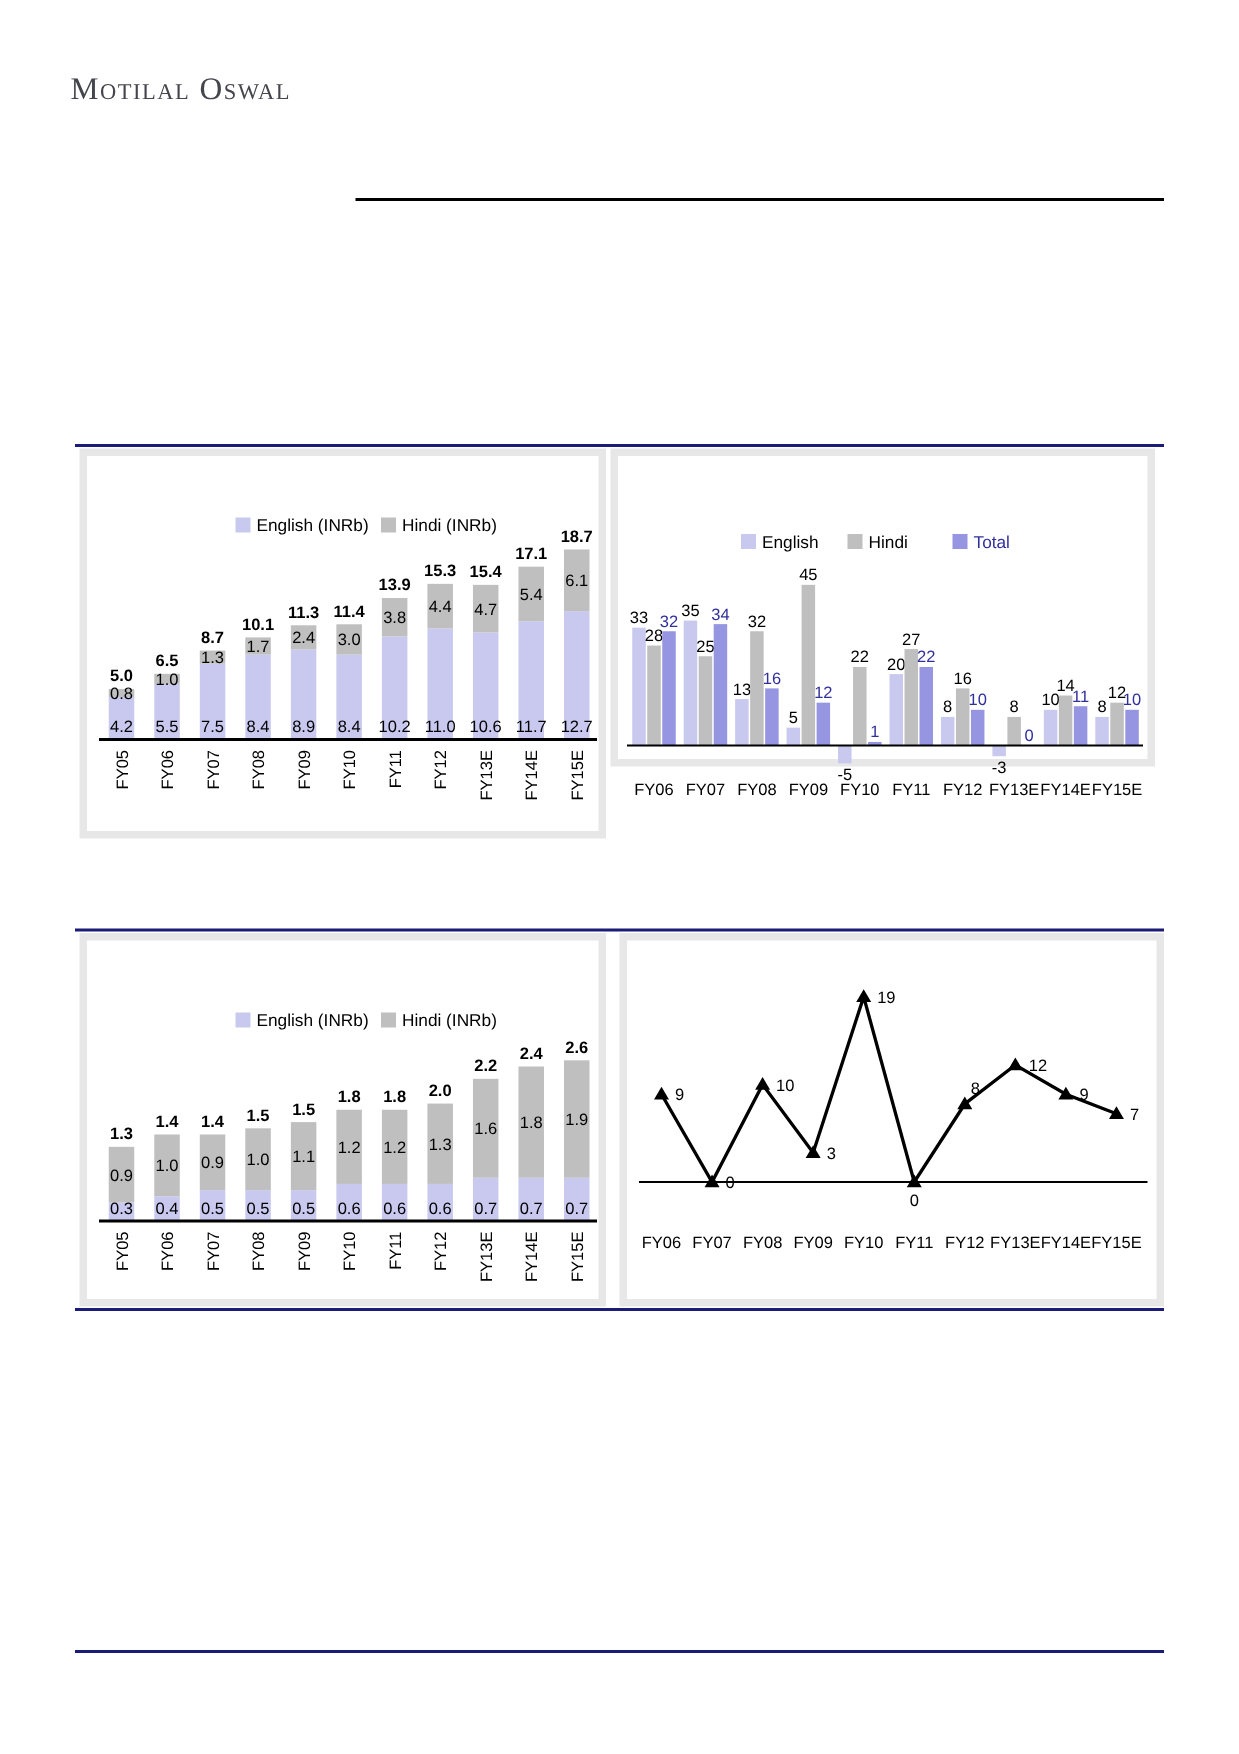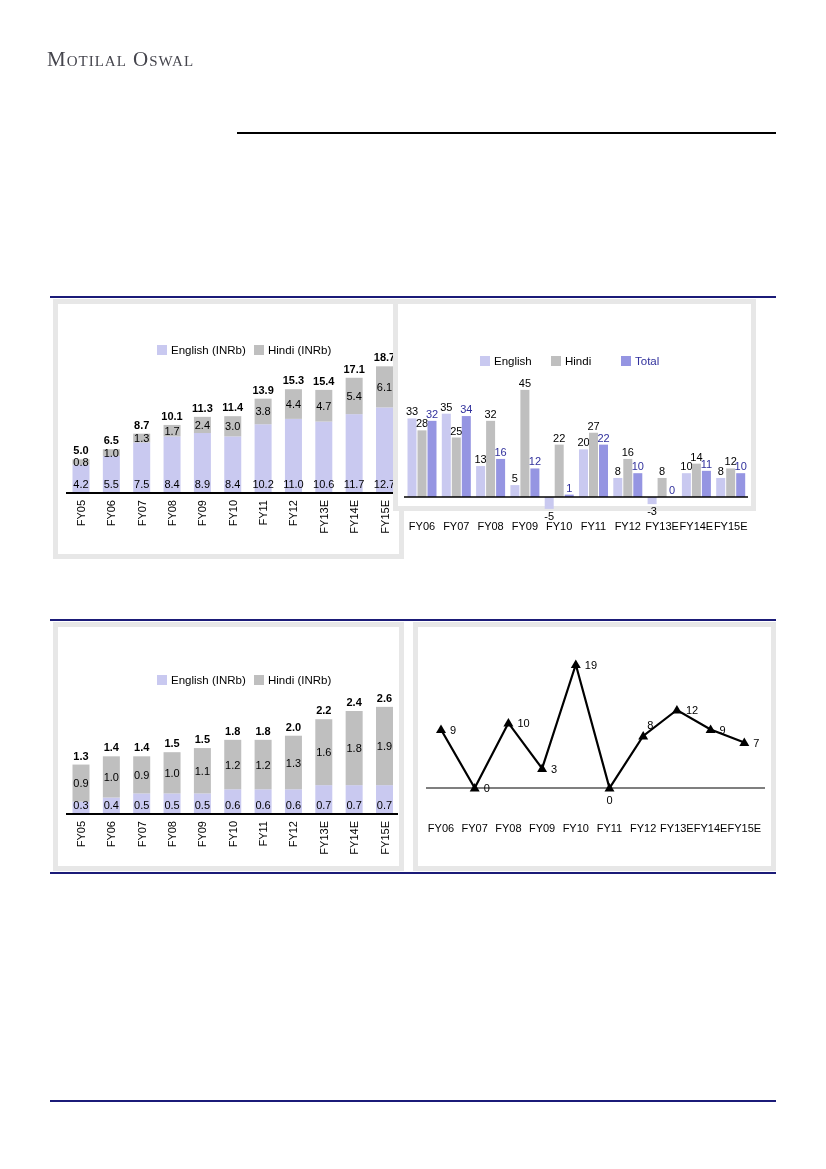--- a/index.html
+++ b/index.html
@@ -102,21 +102,21 @@
           <rect x="318" y="62.32560000000001" width="17" height="41.1018" fill="#bfbfbf"></rect>
           <text x="326.5" y="184" font-size="11" font-weight="normal" fill="#000000" text-anchor="middle">12.7</text>
           <text x="326.5" y="86.87650000000001" font-size="11" font-weight="normal" fill="#000000" text-anchor="middle">6.1</text>
           <text x="326.5" y="57.32560000000001" font-size="11" font-weight="bold" fill="#000000" text-anchor="middle">18.7</text>
           <text x="330.5" y="196" font-size="11" font-weight="normal" fill="#000000" text-anchor="end" transform="rotate(-90 330.5 196)">FY15E</text>
           <line x1="8" y1="189" x2="340" y2="189" stroke="#000000" stroke-width="2"></line>
         </svg>
     </div>
   </div>
 
-  <div class="panel" style="left:393px; top:299px; width:363px; height:212px;">
+  <div class="panel" style="left:407px; top:299px; width:363px; height:212px;">
     <div class="panel-inner">
       <svg id="svg-growth-grouped" width="353" height="250" viewBox="0 0 353 250">
           <rect x="82" y="52" width="10" height="10" fill="#c9c9f0"></rect>
           <text x="96" y="61" font-size="11.5" font-weight="normal" fill="#000000" text-anchor="start">English</text>
           <rect x="153" y="52" width="10" height="10" fill="#bfbfbf"></rect>
           <text x="167" y="61" font-size="11.5" font-weight="normal" fill="#000000" text-anchor="start">Hindi</text>
           <rect x="223" y="52" width="10" height="10" fill="#9595e2"></rect>
           <text x="237" y="61" font-size="11.5" font-weight="normal" fill="#30309c" text-anchor="start">Total</text>
           <rect x="9.5" y="114.46000000000001" width="9" height="78.53999999999999" fill="#c9c9f0"></rect>
           <text x="14" y="111.46000000000001" font-size="11" font-weight="normal" fill="#000000" text-anchor="middle">33</text>

